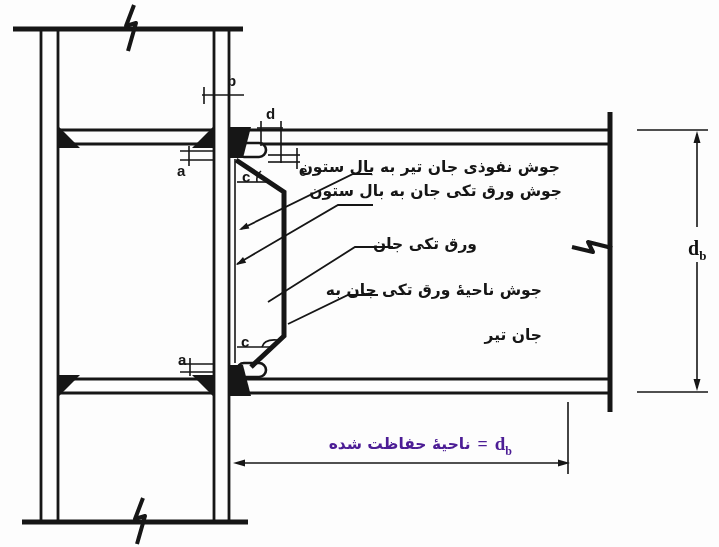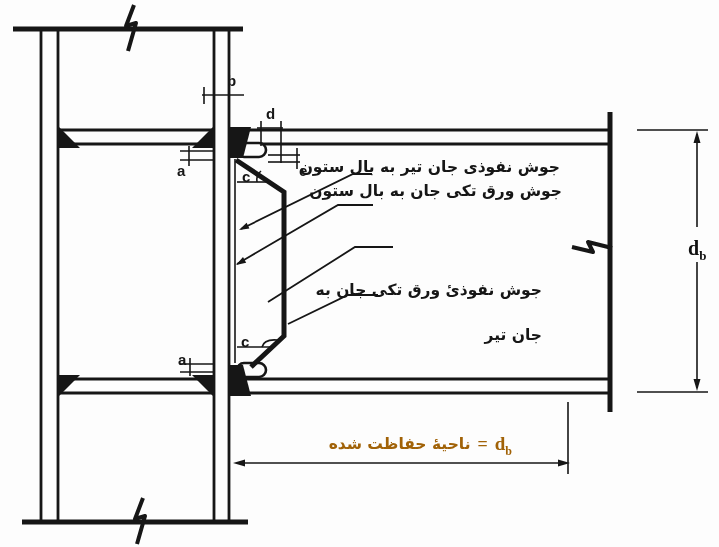--- a/index.html
+++ b/index.html
@@ -16,21 +16,21 @@
   .mark{
     position:absolute;color:#161616;font-family:"Liberation Sans",sans-serif;
     font-size:15px;font-weight:600;line-height:1;
   }
   .dimsym{
     position:absolute;color:#111;font-family:"Liberation Serif",serif;
     font-weight:bold;font-size:20px;line-height:1;
   }
   .dimsym sub{font-size:13px;line-height:0;}
   #pz-label{
-    position:absolute;display:flex;align-items:center;gap:7px;color:#a16207;
+    position:absolute;display:flex;align-items:center;gap:7px;color:#4c1d95;
   }
   #pz-label .fa-inline{
     direction:rtl;font-family:"DejaVu Sans",sans-serif;font-size:15.5px;font-weight:600;
   }
   #pz-label .eq{font-family:"Liberation Serif",serif;font-weight:bold;font-size:18px;}
   #pz-label .dsym{font-family:"Liberation Serif",serif;font-weight:bold;font-size:19px;}
   #pz-label .dsym sub{font-size:12px;line-height:0;}
 </style>
 </head>
 <body>
@@ -153,21 +153,22 @@
       </g>
       <g fill="#161616" stroke="none">
         <polygon points="233,463 245,459.5 245,466.5"></polygon>
         <polygon points="570,463 558,459.5 558,466.5"></polygon>
       </g>
     </g>
   </svg>
 
   <div class="fa" style="right:159px;top:159px">جوش نفوذی جان تیر به بال ستون</div>
   <div class="fa" style="right:157px;top:183px">جوش ورق تکی جان به بال ستون</div>
-  <div class="fa" style="right:177px;top:282px">جوش نفوذیٔ ورق تکی جان به</div>
+  <div class="fa" style="right:242px;top:236px">ورق تکی جان</div>
+  <div class="fa" style="right:177px;top:282px">جوش ناحیهٔ ورق تکی جان به</div>
   <div class="fa" style="right:177px;top:327px">جان تیر</div>
 
   <span class="mark" style="left:177px;top:163px">a</span>
   <span class="mark" style="left:227px;top:73px">b</span>
   <span class="mark" style="left:242px;top:169px">c</span>
   <span class="mark" style="left:266px;top:106px">d</span>
   <span class="mark" style="left:299px;top:163px">e</span>
   <span class="mark" style="left:178px;top:352px">a</span>
   <span class="mark" style="left:241px;top:334px">c</span>
 

